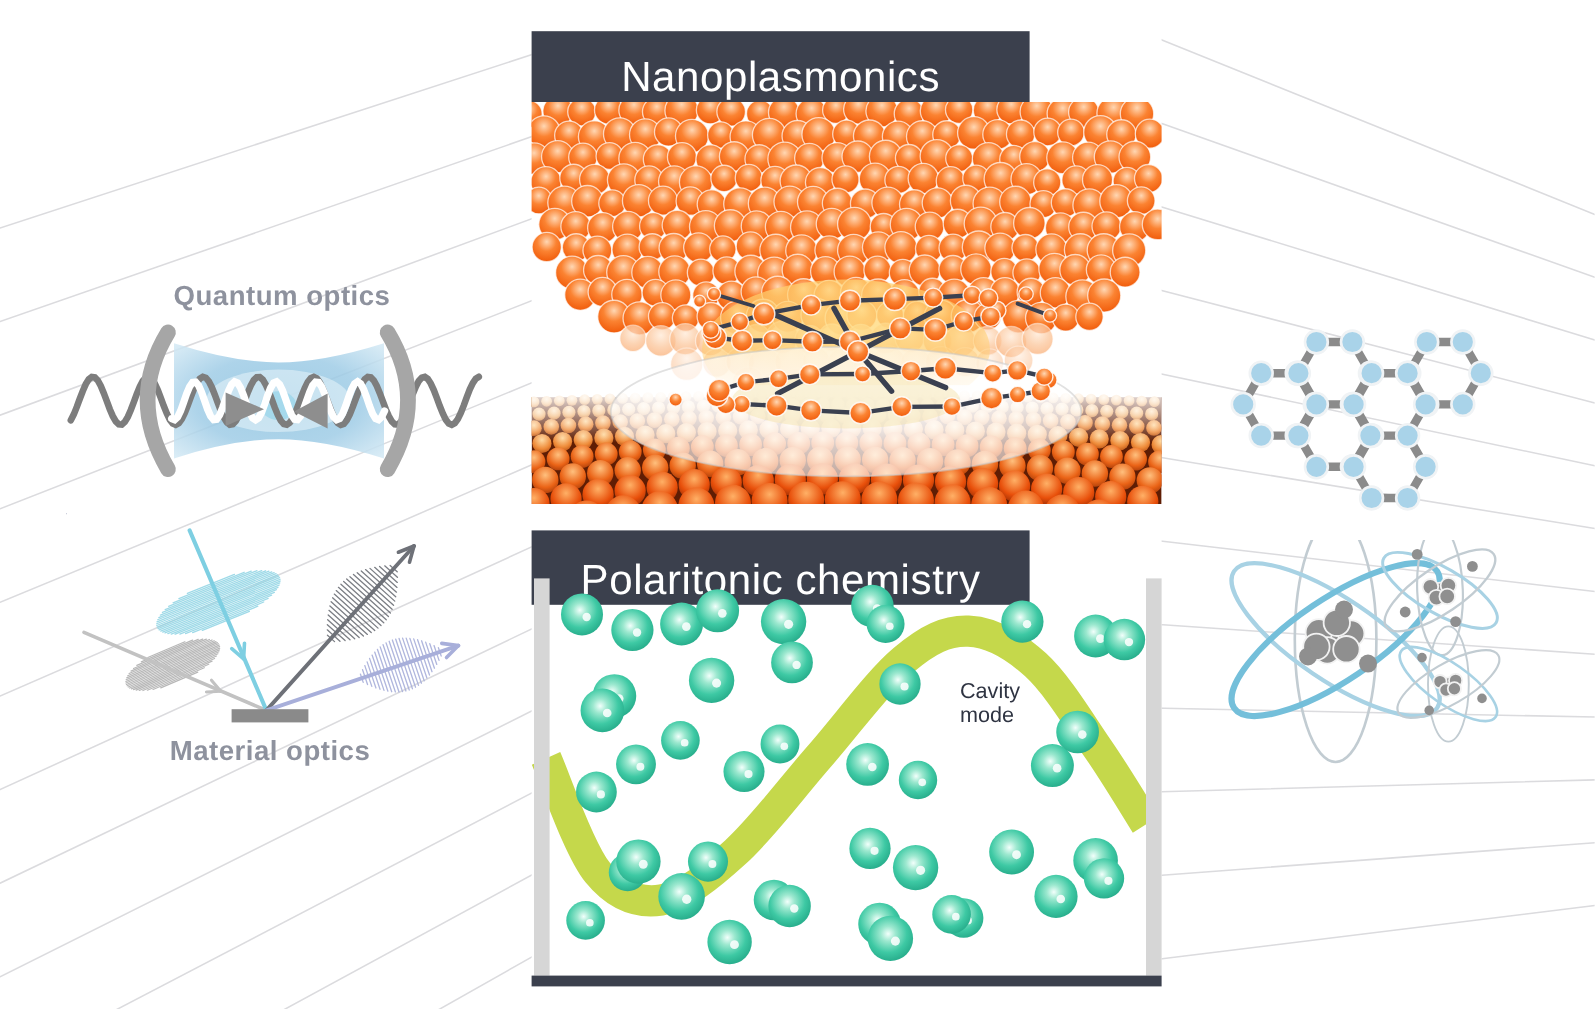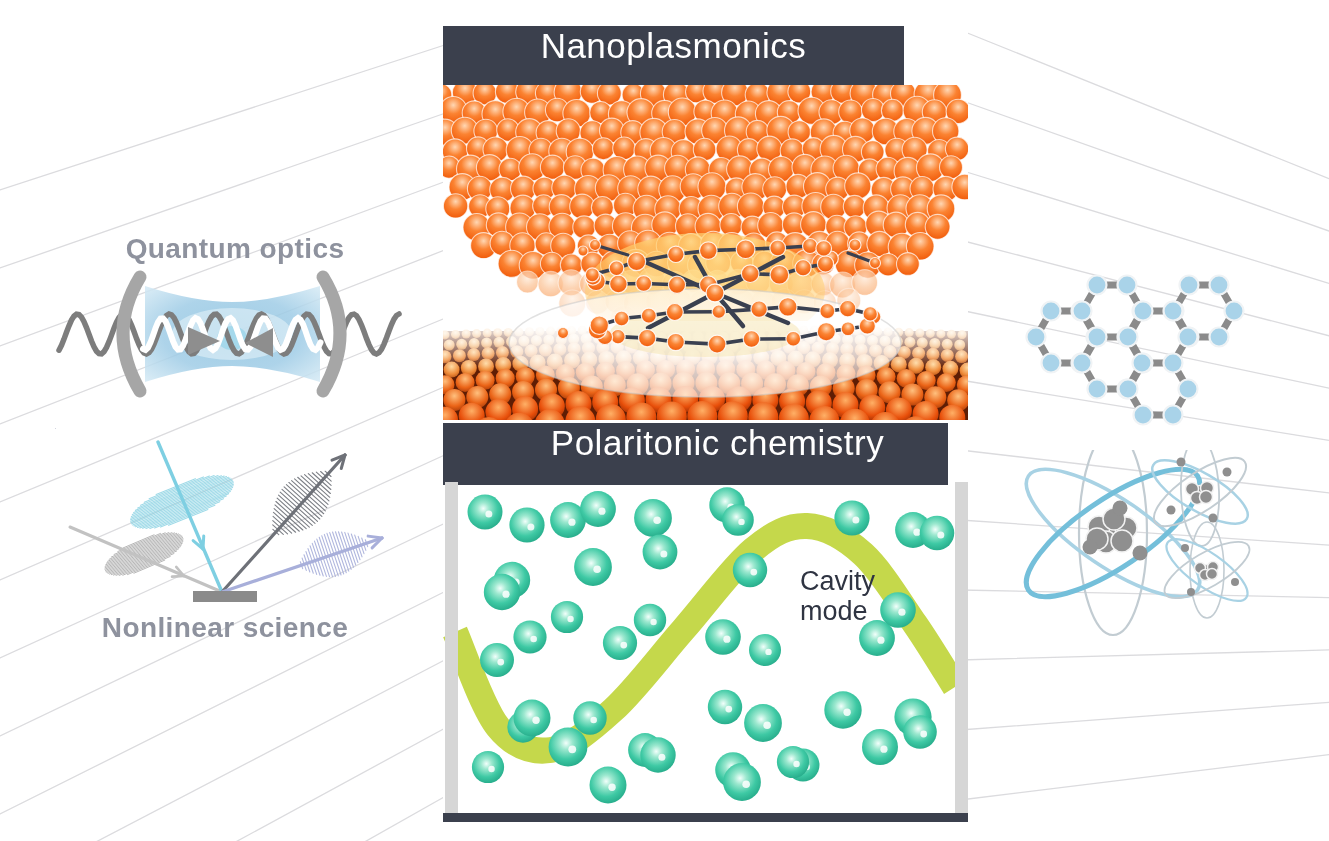--- a/index.html
+++ b/index.html
@@ -1,33 +1,33 @@
 <!DOCTYPE html>
 <html style="--banner-bg: #3b404d; --banner-fg: #ffffff; --label-color: #8e929e; --mirror: #d6d6d6; --note: #2f3442;"><head>
 <meta charset="utf-8">
 <style>
   html,body{margin:0;padding:0;background:#fff;}
   body{width:1329px;height:841px;overflow:hidden;font-family:"Liberation Sans",sans-serif;}
   .stage{position:relative;width:1329px;height:841px;background:#fff;overflow:hidden;}
   svg.abs{position:absolute;}
-  .sat-label{position:absolute;font-weight:bold;font-size:28px;color:var(--label-color,#8e929e);
+  .sat-label{position:absolute;font-weight:bold;font-size:23px;color:var(--label-color,#8e929e);
              letter-spacing:.4px;text-align:center;width:280px;white-space:nowrap;}
   .panel{position:absolute;left:443px;top:26px;width:525px;height:796px;background:#fff;}
-  .banner{position:absolute;left:0;width:461px;background:var(--banner-bg,#3b404d);
-          color:var(--banner-fg,#fff);display:flex;align-items:flex-start;justify-content:center;
+  .banner{position:absolute;left:0;width:415px;background:var(--banner-bg,#3b404d);
+          color:var(--banner-fg,#fff);display:flex;align-items:flex-end;justify-content:center;
           font-size:35px;letter-spacing:.5px;}
   #banner-top{top:0;height:59px;}
-  #banner-bottom{top:397px;height:62px;padding-left:44px;}
+  #banner-bottom{top:416px;height:62px;}
   #nano{position:absolute;top:59px;left:0;}
   #cavity{position:absolute;top:456px;left:0;z-index:1;}
   .mirror{position:absolute;top:456px;width:13px;height:331px;background:var(--mirror,#d6d6d6);z-index:2;}
   .mirror.left{left:2px;}
   .mirror.right{left:512px;}
   .floor{position:absolute;top:787px;left:0;width:525px;height:9px;background:var(--banner-bg,#3b404d);z-index:2;}
-  .cavity-note{position:absolute;left:357px;top:540px;font-size:27px;color:var(--note,#2f3442);
+  .cavity-note{position:absolute;left:357px;top:540px;font-size:18px;color:var(--note,#2f3442);
                line-height:1.12;z-index:3;}
 </style>
 </head>
 <body>
 
 <div class="stage">
 
   <svg id="rays" class="abs" style="left:0;top:0" width="1329" height="841" viewBox="0 0 1329 841">
       <line x1="0" y1="190" x2="460" y2="40" stroke="#cfcfd3" stroke-width="1.3" stroke-linecap="round" opacity="0.75"></line>
       <line x1="0" y1="268" x2="460" y2="108" stroke="#cfcfd3" stroke-width="1.3" stroke-linecap="round" opacity="0.75"></line>
@@ -183,21 +183,21 @@
       <line x1="289.74643520083134" y1="104.42146042411564" x2="300.74587249147635" y2="137.0123857297305" stroke="#a8afda" stroke-width="1.1" stroke-linecap="round" opacity="0.9"></line>
       <line x1="292.99218701830085" y1="105.10186466960945" x2="302.91550528939143" y2="134.5042891765444" stroke="#a8afda" stroke-width="1.1" stroke-linecap="round" opacity="0.9"></line>
       <line x1="296.311327681207" y1="105.99971734602632" x2="305.01174924187" y2="131.77874419243525" stroke="#a8afda" stroke-width="1.1" stroke-linecap="round" opacity="0.9"></line>
       <line x1="299.7015855696684" y1="107.10828772779244" x2="307.0368759687931" y2="128.84248150297677" stroke="#a8afda" stroke-width="1.1" stroke-linecap="round" opacity="0.9"></line>
       <line x1="303.1624828898704" y1="108.42616012953042" x2="308.9913632639758" y2="125.6969167935465" stroke="#a8afda" stroke-width="1.1" stroke-linecap="round" opacity="0.9"></line>
       <line x1="306.69821528500364" y1="109.96576608662049" x2="310.87101548422714" y2="122.3296185287641" stroke="#a8afda" stroke-width="1.1" stroke-linecap="round" opacity="0.9"></line>
       <line x1="310.3275824709784" y1="111.78280846101873" x2="312.65703291363695" y2="118.68488384667356" stroke="#a8afda" stroke-width="1.1" stroke-linecap="round" opacity="0.9"></line>
       <line x1="NaN" y1="NaN" x2="NaN" y2="NaN" stroke="#a8afda" stroke-width="1.1" stroke-linecap="round" opacity="0.9"></line>
       <rect x="138" y="163" width="64" height="11" fill="#8a8a8a"></rect>
     </svg>
-  <div class="sat-label" style="left:85px;top:612px;">Nonlinear science</div>
+  <div class="sat-label" style="left:85px;top:612px;">Material optics</div>
 
   <svg id="ms" class="abs" style="left:1010px;top:265px" width="300" height="180" viewBox="0 0 300 180">
       <line x1="86" y1="72" x2="71" y2="98" stroke="#8b8b8b" stroke-width="7" stroke-linecap="round" opacity="1"></line>
       <line x1="71" y1="98" x2="41" y2="98" stroke="#8b8b8b" stroke-width="7" stroke-linecap="round" opacity="1"></line>
       <line x1="41" y1="98" x2="26" y2="72" stroke="#8b8b8b" stroke-width="7" stroke-linecap="round" opacity="1"></line>
       <line x1="26" y1="72" x2="41" y2="46" stroke="#8b8b8b" stroke-width="7" stroke-linecap="round" opacity="1"></line>
       <line x1="41" y1="46" x2="71" y2="46" stroke="#8b8b8b" stroke-width="7" stroke-linecap="round" opacity="1"></line>
       <line x1="71" y1="46" x2="86" y2="72" stroke="#8b8b8b" stroke-width="7" stroke-linecap="round" opacity="1"></line>
       <line x1="132" y1="46" x2="117" y2="72" stroke="#8b8b8b" stroke-width="7" stroke-linecap="round" opacity="1"></line>
       <line x1="87" y1="72" x2="117" y2="72" stroke="#8b8b8b" stroke-width="7" stroke-linecap="round" opacity="1"></line>

